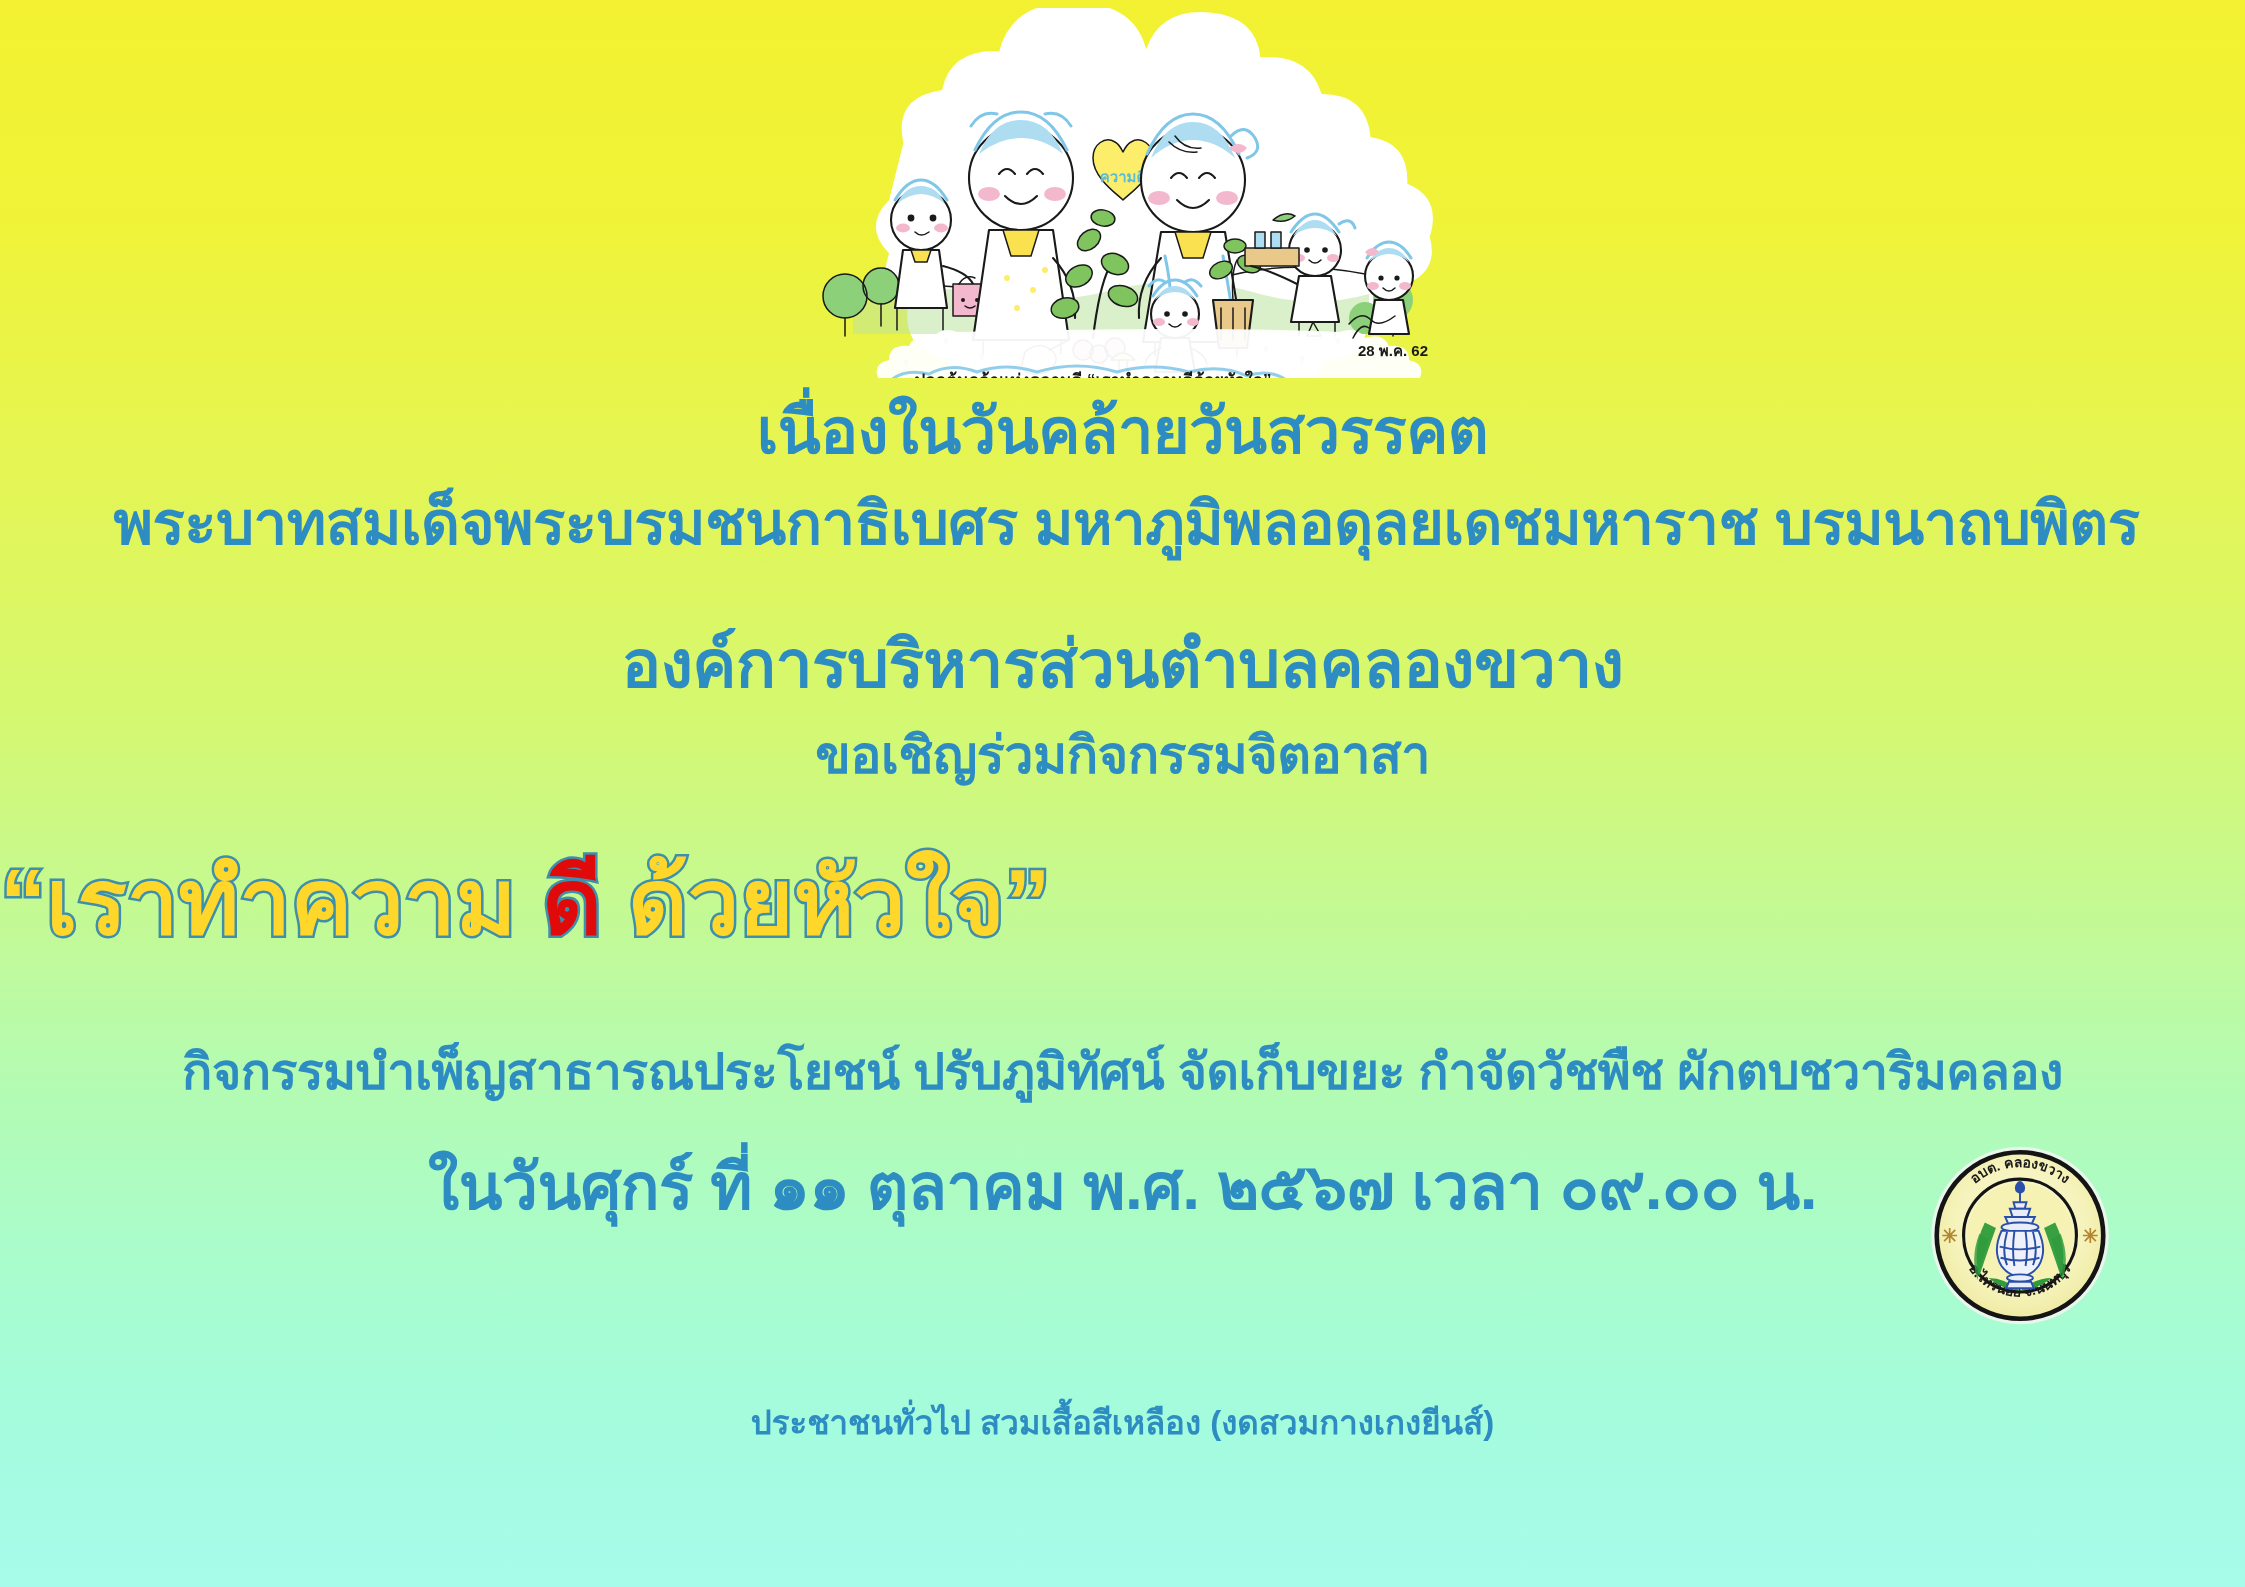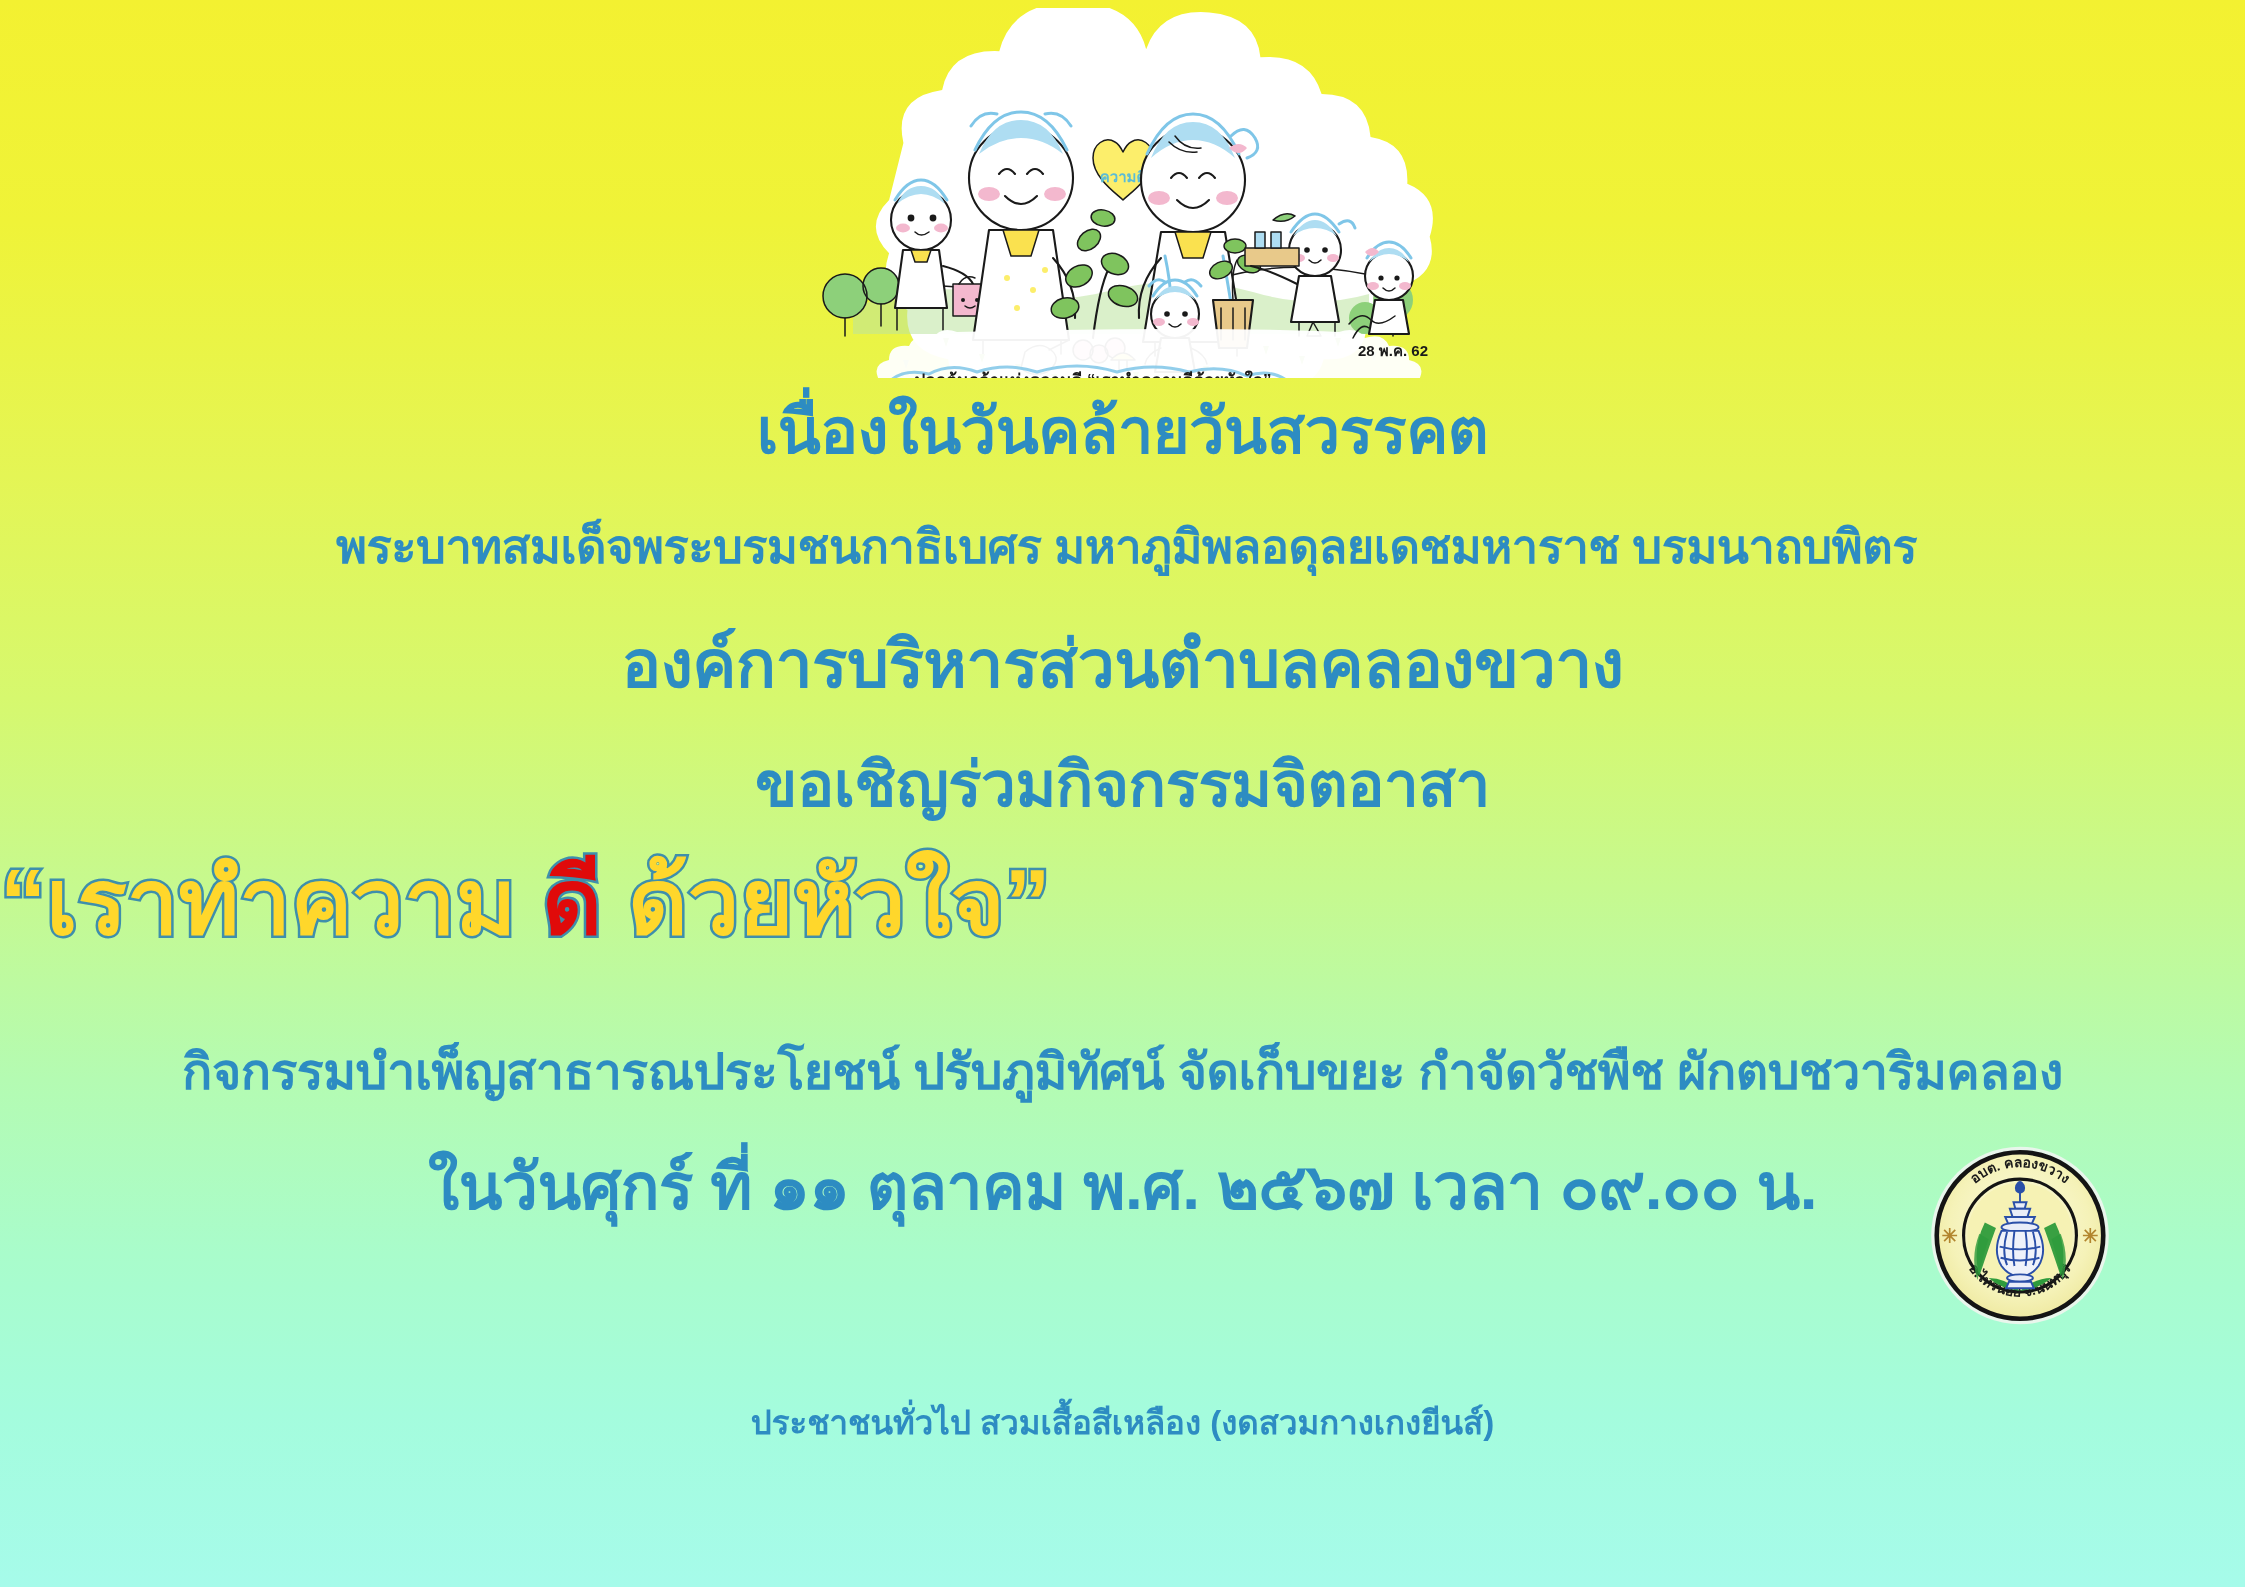--- a/index.html
+++ b/index.html
@@ -40,23 +40,23 @@
     left:0; width:100%;
     text-align:center;
     white-space:nowrap;
     font-weight:bold;
     color:#2D8CC2;
     letter-spacing:-0.5px;
     line-height:1.05;
   }
 
   #line-headline   { top:398px;  font-size:63px; }
-  #line-king       { top:522px;  font-size:47px;padding-left:8px; }
+  #line-king       { top:492px;  font-size:60px;padding-left:8px; }
   #line-org        { top:630px;  font-size:66px;font-family:Liberation Serif, serif; }
-  #line-invite     { top:752px;  font-size:62px; }
+  #line-invite     { top:728px;  font-size:52px; }
 
   
   #motto {
     position:absolute; left:0; width:100%;
     top:854px; text-align:left; white-space:nowrap;
     font-size:92px; font-weight:bold; line-height:1.05;
   }
   #motto .q, #motto .w {
     color:#FFD72B;
     -webkit-text-stroke:5px #3E8FAC;

